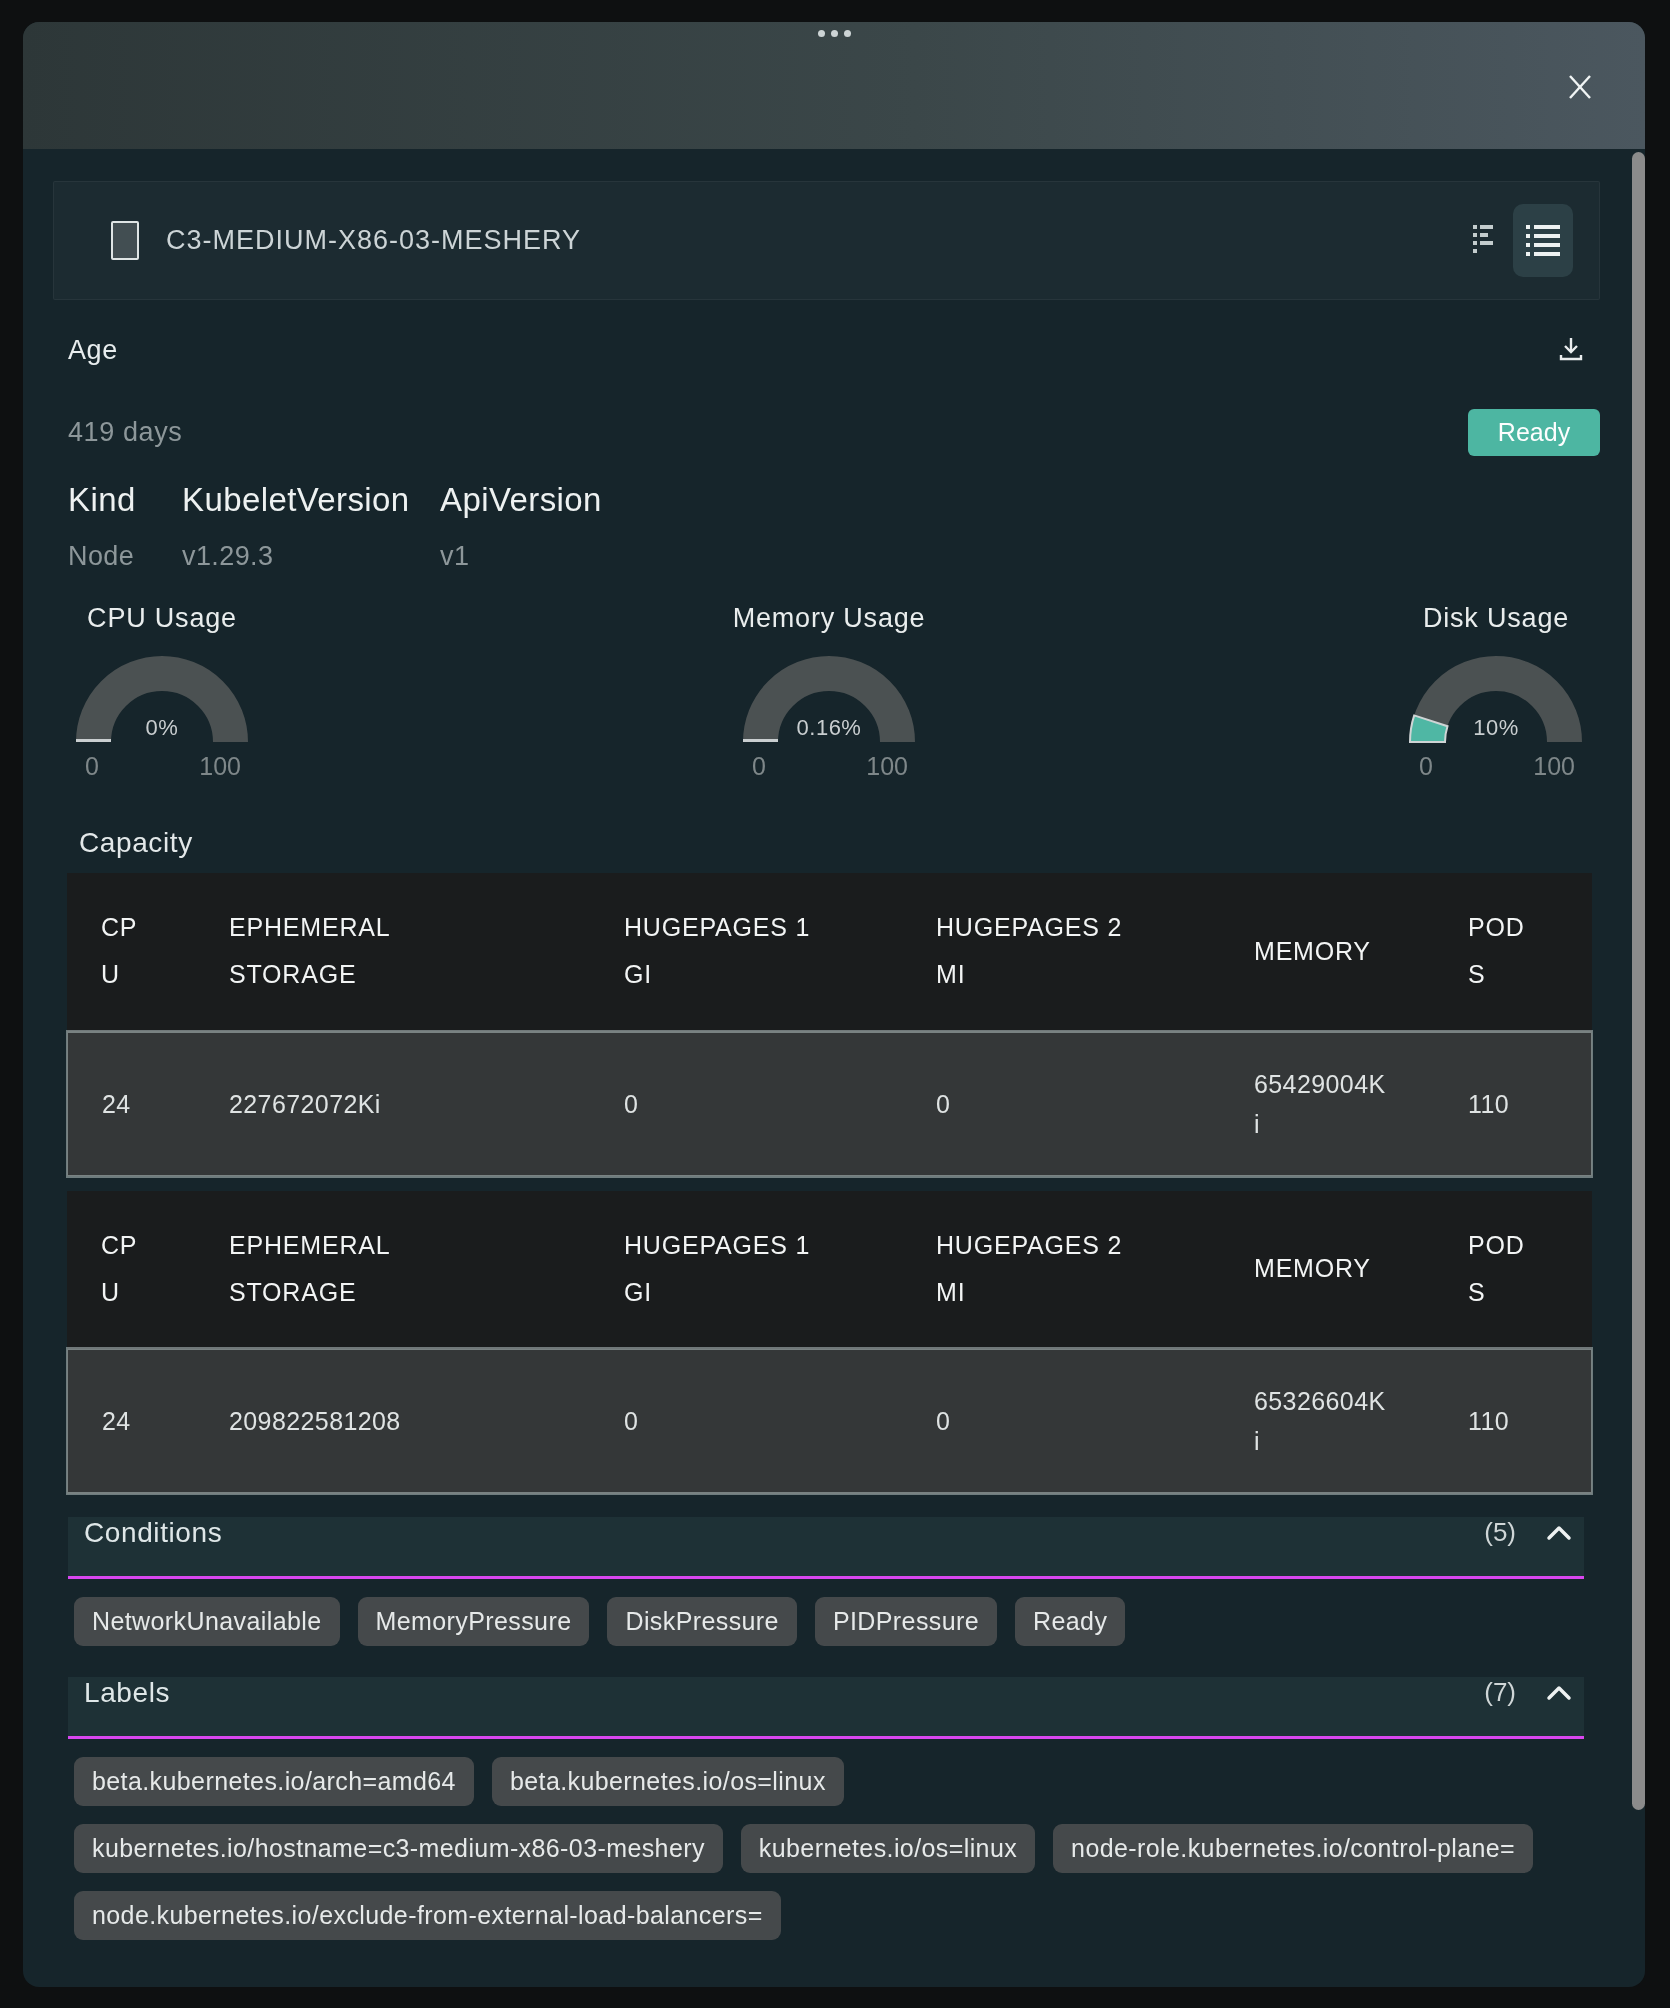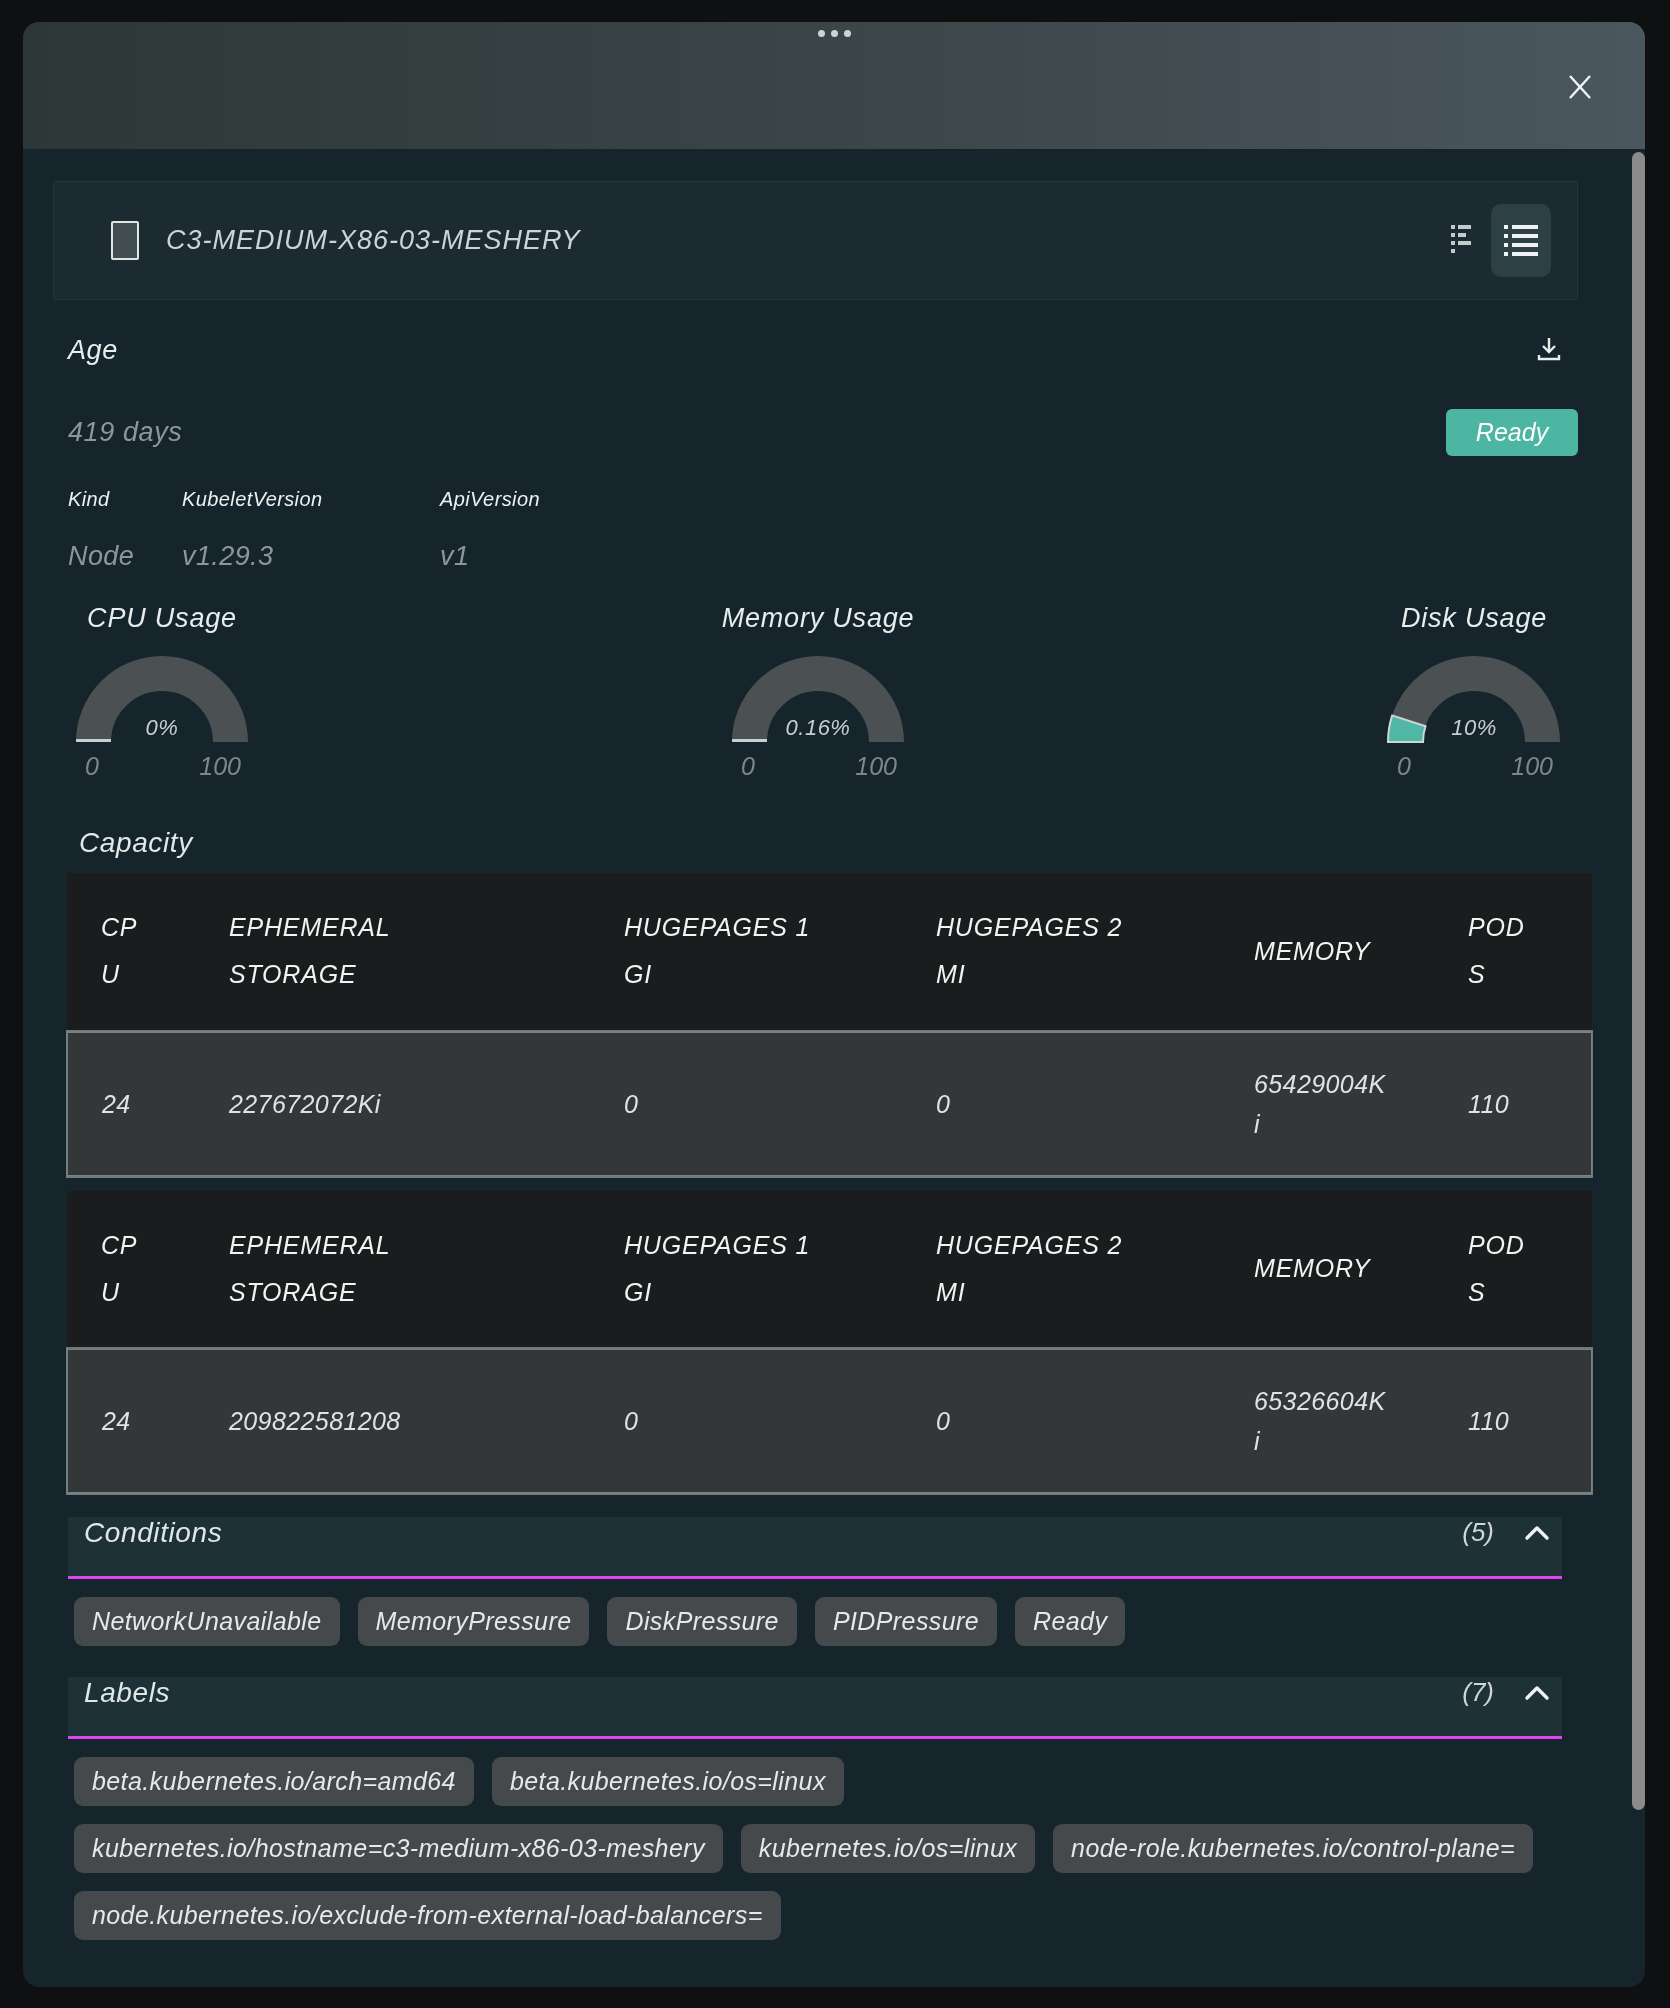--- a/index.html
+++ b/index.html
@@ -3,21 +3,21 @@
 <meta charset="utf-8">
 <style>
   * { margin:0; padding:0; box-sizing:border-box; }
   body { font-family:"Liberation Sans","DejaVu Sans",sans-serif; }
   .frame { width:1670px; height:2008px; background:#0e1011; position:relative; overflow:hidden; }
   .modal { position:absolute; left:23px; top:22px; width:1622px; height:1965px; background:#16252b; border-radius:16px; overflow:hidden; }
   .modal-header { position:relative; height:127px; background:linear-gradient(90deg,#2d3738 0%,#3b4749 55%,#4b575f 100%); }
   .dots { position:absolute; top:8px; left:0; right:0; display:flex; justify-content:center; gap:6px; }
   .dots i { width:7px; height:7px; border-radius:50%; background:#cdd4d5; }
   .close-btn { position:absolute; top:50px; right:50px; width:30px; height:30px; cursor:pointer; }
-  .content { padding:0 67px 0 30px;font-style:italic; }
+  .content { padding:0 45px 0 30px; }
 
   .node-card { margin-top:32px; height:119px; background:#1c2b31; border:1px solid rgba(255,255,255,0.05); border-radius:2px; display:flex; align-items:center; padding:0 26px 0 57px; }
   .checkbox { width:28px; height:39px; border:2px solid #dfe5e5; background:#424e52; border-radius:2px; flex:none; }
   .node-title { margin-left:27px; font-size:27px; letter-spacing:1px; color:#ccd4d6; flex:1 1 auto; }
   .mini-icon { width:22px; margin-right:18px; }
   .mini-icon .r { display:flex; align-items:center; gap:3px; margin-bottom:4px; }
   .mini-icon .d { width:4px; height:4px; background:#c3cccd; }
   .mini-icon .b { width:13px; height:4px; background:#c3cccd; }
   .view-btn { width:60px; height:73px; background:#2c4046; border-radius:10px; display:flex; flex-direction:column; justify-content:center; gap:5px; padding:0 13px; }
   .view-btn .r { display:flex; align-items:center; gap:4px; }
@@ -28,21 +28,21 @@
   .age-label { font-size:27px; line-height:31px; color:#e8edee; letter-spacing:0.6px; }
   .status-row { margin-top:43px; padding-left:15px; display:flex; justify-content:space-between; align-items:center; }
   .age-value { font-size:27px; line-height:31px; color:#8d979a; letter-spacing:0.6px; }
   .ready-badge { height:47px; min-width:132px; background:#4db6a2; border-radius:6px; color:#fdfefe; font-size:25px; display:flex; align-items:center; justify-content:center; padding:0 24px; }
 
   .meta-row { padding-left:15px; display:flex; }
   .meta-row.hdr { margin-top:28px; }
   .meta-row.val { margin-top:26px; }
   .mc1 { width:114px; } .mc2 { width:258px; }
   .meta-row span { line-height:31px; }
-  .meta-row.hdr span { font-size:20px; color:#edf1f1; font-weight:500; letter-spacing:0.4px; }
+  .meta-row.hdr span { font-size:33px; color:#edf1f1; font-weight:500; letter-spacing:0.4px; }
   .meta-row.val span { font-size:27px; color:#8d979a; letter-spacing:0.4px; }
 
   .gauges { margin:31px 16px 0 21px; display:flex; justify-content:space-between; }
   .gauge-block { min-width:176px; display:flex; flex-direction:column; align-items:center; }
   .gauge-title { font-size:27px; line-height:31px; color:#e9eded; letter-spacing:0.8px; white-space:nowrap; }
   .gauge-wrap { position:relative; width:174px; height:90px; margin-top:20px; }
   .gauge-pct { position:absolute; left:0; right:0; bottom:3px; text-align:center; font-size:22px; color:#c9ced0; letter-spacing:0.5px; }
   .gauge-axis { width:174px; display:flex; justify-content:space-between; padding:0 8px 0 10px; margin-top:7px; }
   .gauge-axis span { font-size:25px; line-height:31px; color:#7e8789; }
 

